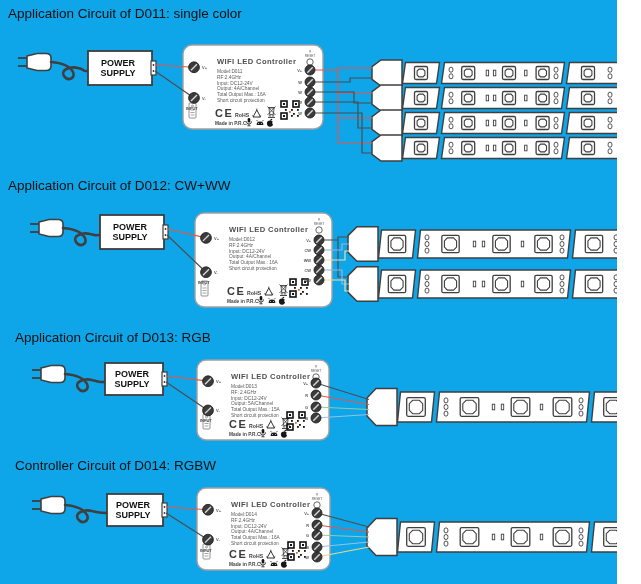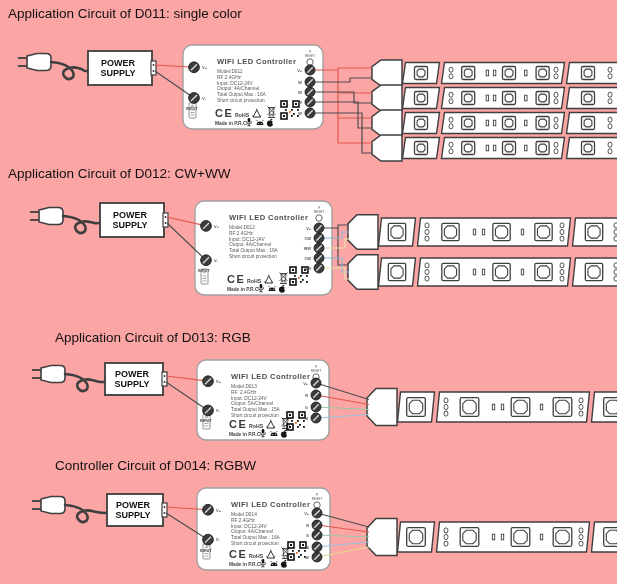--- a/index.html
+++ b/index.html
@@ -1,24 +1,24 @@
 <!DOCTYPE html>
 <html><head>
 <meta charset="utf-8">
 <style>
   html,body{margin:0;padding:0;background:#fff;}
-  .stage{position:relative;width:617px;height:584px;background:#fca5a5;overflow:hidden;
+  .stage{position:relative;width:617px;height:584px;background:#0ea5e9;overflow:hidden;
          font-family:"Liberation Sans",sans-serif;}
   .circ{position:absolute;left:0;width:641px;}
   #sec0{top:0;height:172px;}
-  #sec1{top:160px;height:150px;}
+  #sec1{top:172px;height:150px;}
   #sec2{top:322px;height:128px;}
   #sec3{top:450px;height:134px;}
   .title{position:absolute;top:6px;left:8px;font-size:13.5px;color:#111;white-space:nowrap;}
-  .title.ind{left:15px;top:8px;margin-left:40px;}
+  .title.ind{left:15px;top:8px;}
   .diag{position:absolute;top:28px;left:0;}
   svg text{font-family:"Liberation Sans",sans-serif;}
 </style>
 </head>
 <body>
 
 <div class="stage">
   <section class="circ" id="sec0">
     <div class="title">Application Circuit of D011: single color</div>
     <svg id="svg0" class="diag" width="641" height="144" viewBox="0 0 641 144">

